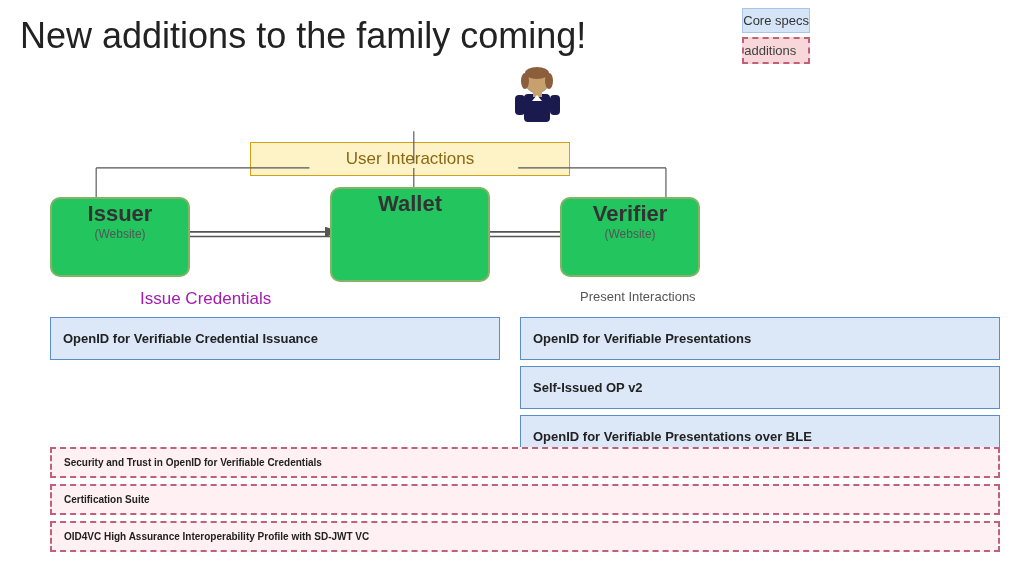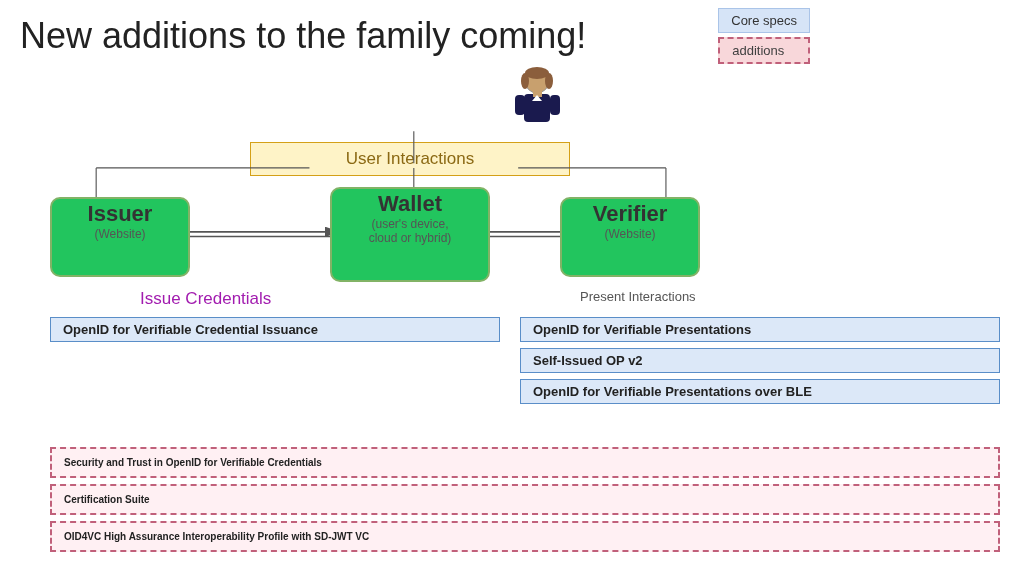--- a/index.html
+++ b/index.html
@@ -31,21 +31,21 @@
     
     .legend {
       position: absolute;
       top: 8px;
       right: 10px;
       display: flex;
       flex-direction: column;
       gap: 4px;
     }
     .legend-item {
-      padding: 4px 12px;
+      padding: 4px 0;
       font-size: 13px;
       font-weight: 500;
     }
     .legend-core {
       background: #d6e4f7;
       border: 1px solid #aac4e8;
       color: #333;
     }
     .legend-additions {
       background: #f8d7da;
@@ -149,21 +149,21 @@
       top: 222px;
       left: 560px;
       font-size: 13px;
       color: #555;
     }
 
     
     .spec-box {
       border: 1.5px solid #5a8ec8;
       background: #dce8f8;
-      padding: 4px 12px;
+      padding: 13px 12px;
       font-size: 13px;
       font-weight: 700;
       color: #222;
       margin-bottom: 6px;
     }
 
     
     .addition-box {
       border: 2px dashed #c0607a;
       background: #fff0f3;
@@ -261,21 +261,20 @@
       <line x1="600" y1="206" x2="778" y2="206" stroke="#555" stroke-width="2"></line>
     </svg>
 
     <div class="node-box issuer-box">
       <div class="node-title">Issuer</div>
       <div class="node-sub">(Website)</div>
     </div>
 
     <div class="node-box wallet-box">
       <div class="node-title">Wallet</div>
-      <div class="node-sub">(user's device,<br>cloud or hybrid)</div>
     </div>
 
     <div class="node-box verifier-box">
       <div class="node-title">Verifier</div>
       <div class="node-sub">(Website)</div>
     </div>
 
     <div class="label-issue">Issue Credentials</div>
 
     <div class="label-present">Present Interactions</div>

